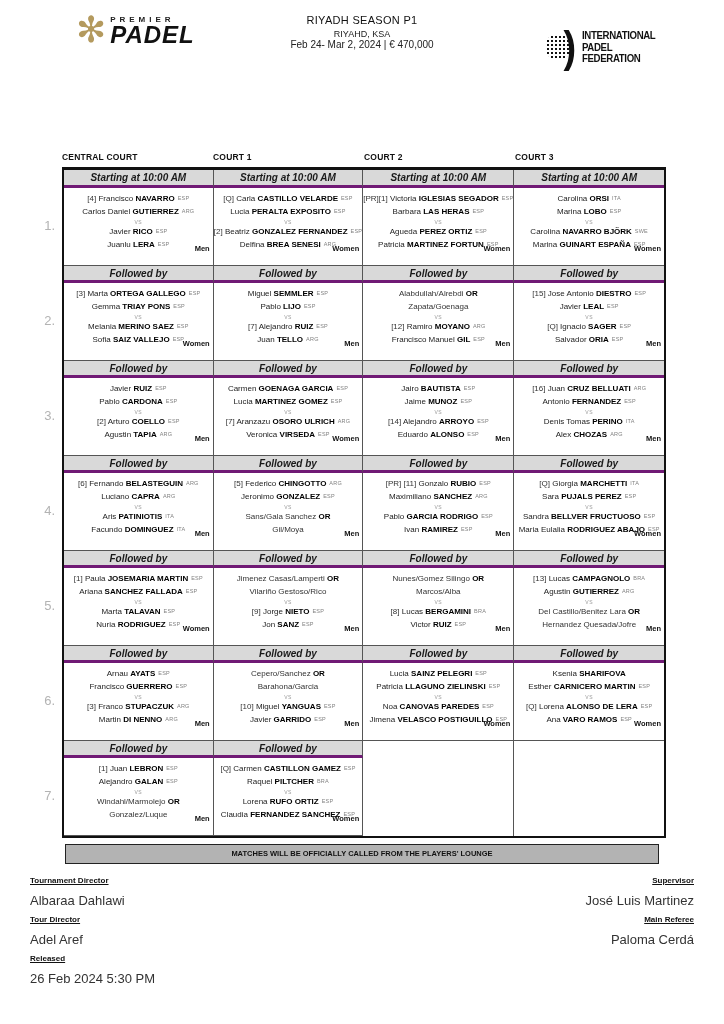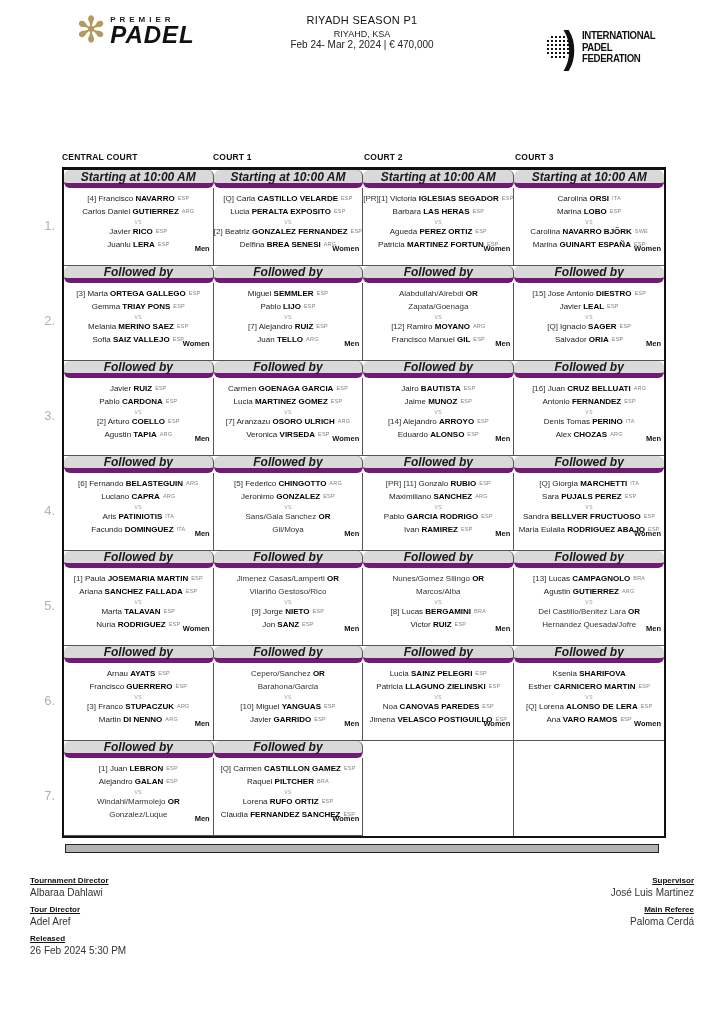--- a/index.html
+++ b/index.html
@@ -32,23 +32,23 @@
              font-size:11.5px;font-weight:bold;letter-spacing:.4px;}
 
   
   .table-wrap{position:absolute;left:62px;top:152px;width:604px;}
   .court-heads{display:grid;grid-template-columns:repeat(4,1fr);height:15px;}
   .court-head{font-size:8.5px;font-weight:bold;text-align:left;letter-spacing:.2px;}
 
   .grid{display:grid;grid-template-columns:repeat(4,1fr);
         grid-template-rows:18px 78px repeat(6,17px 78px);
         border:2px solid #111;border-top:3px solid #111;background:#fff;}
-  .slot-bar{background:#d9d9d9;border-right:1px solid #555;border-bottom:5px solid #701a75;
+  .slot-bar{background:#d9d9d9;border-right:1px solid #555;border-bottom:3px solid #701a75;
             display:flex;align-items:center;justify-content:center;
-            font-size:12px;font-weight:bold;font-style:italic;color:#1a1a1a;border-radius:6px;}
+            font-size:10px;font-weight:bold;font-style:italic;color:#1a1a1a;}
   .match-cell{position:relative;border-right:1px solid #555;border-bottom:1px solid #555;
               text-align:center;padding-top:5px;background:#fff;}
   .empty-cell{border-right:1px solid #555;background:#fff;}
   .last{border-right:none !important;}
 
   .p-line{font-size:8px;line-height:12.5px;color:#222;white-space:nowrap;}
   .pre{color:#333;}
   .fn{color:#222;}
   .sur{font-weight:bold;color:#000;}
   .cc{font-size:5.5px;color:#828282;margin-left:3px;position:relative;top:-1px;letter-spacing:.2px;}
@@ -62,21 +62,21 @@
 
   
   .notice{position:absolute;left:65px;top:844px;width:592px;background:#b3b3b3;
           border:1.5px solid #222;text-align:center;padding:3px 0 4px 0;}
   .notice-line{font-size:7.5px;font-weight:bold;color:#111;line-height:11px;}
 
   .foot-left{position:absolute;left:30px;top:876px;}
   .foot-right{position:absolute;right:30px;top:876px;text-align:right;}
   .foot-item{margin-bottom:7px;}
   .foot-label{font-size:8px;font-weight:bold;text-decoration:underline;color:#111;}
-  .foot-value{font-size:10px;color:#333;margin-top:2px;}
+  .foot-value{font-size:13px;color:#333;margin-top:8px;}
 </style>
 </head>
 <body>
 
 <div class="page">
 
   <div class="brand">
     <span class="brand-mark">✻</span>
     <span class="brand-text">
       <span class="brand-premier">PREMIER</span>
@@ -349,20 +349,21 @@
   <div class="row-num" style="top: 66px;">1.</div>
       <div class="row-num" style="top: 161px;">2.</div>
       <div class="row-num" style="top: 256px;">3.</div>
       <div class="row-num" style="top: 351px;">4.</div>
       <div class="row-num" style="top: 446px;">5.</div>
       <div class="row-num" style="top: 541px;">6.</div>
       <div class="row-num" style="top: 636px;">7.</div>
     </div>
 
   <div class="notice">
+    <div class="notice-line">MATCHES WILL BE OFFICIALLY CALLED FROM THE PLAYERS' LOUNGE</div>
   </div>
 
   <div class="foot-left">
     <div class="foot-item">
       <div class="foot-label">Tournament Director</div>
       <div class="foot-value">Albaraa Dahlawi</div>
     </div>
     <div class="foot-item">
       <div class="foot-label">Tour Director</div>
       <div class="foot-value">Adel Aref</div>

